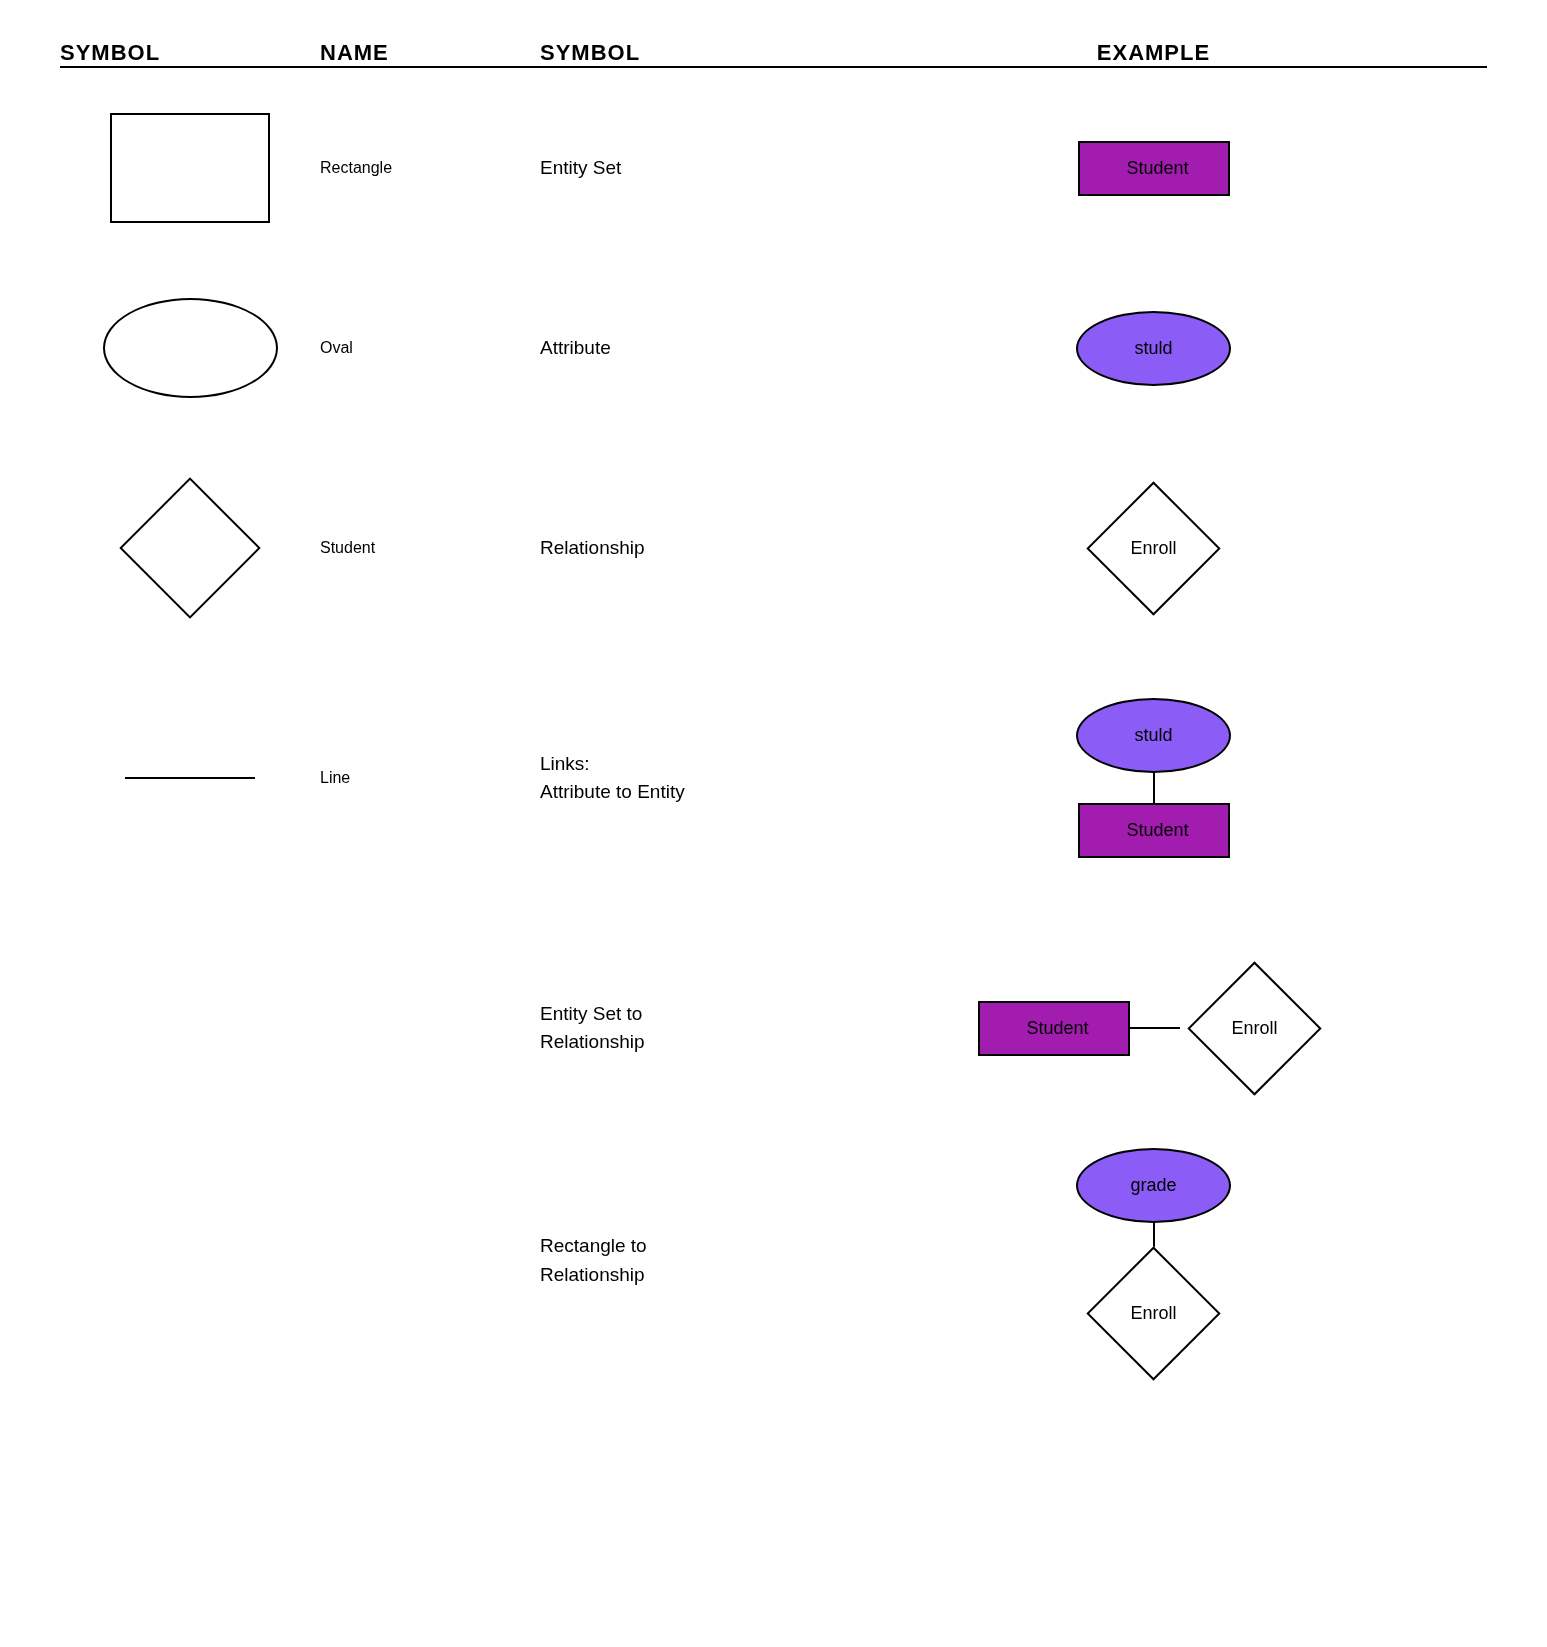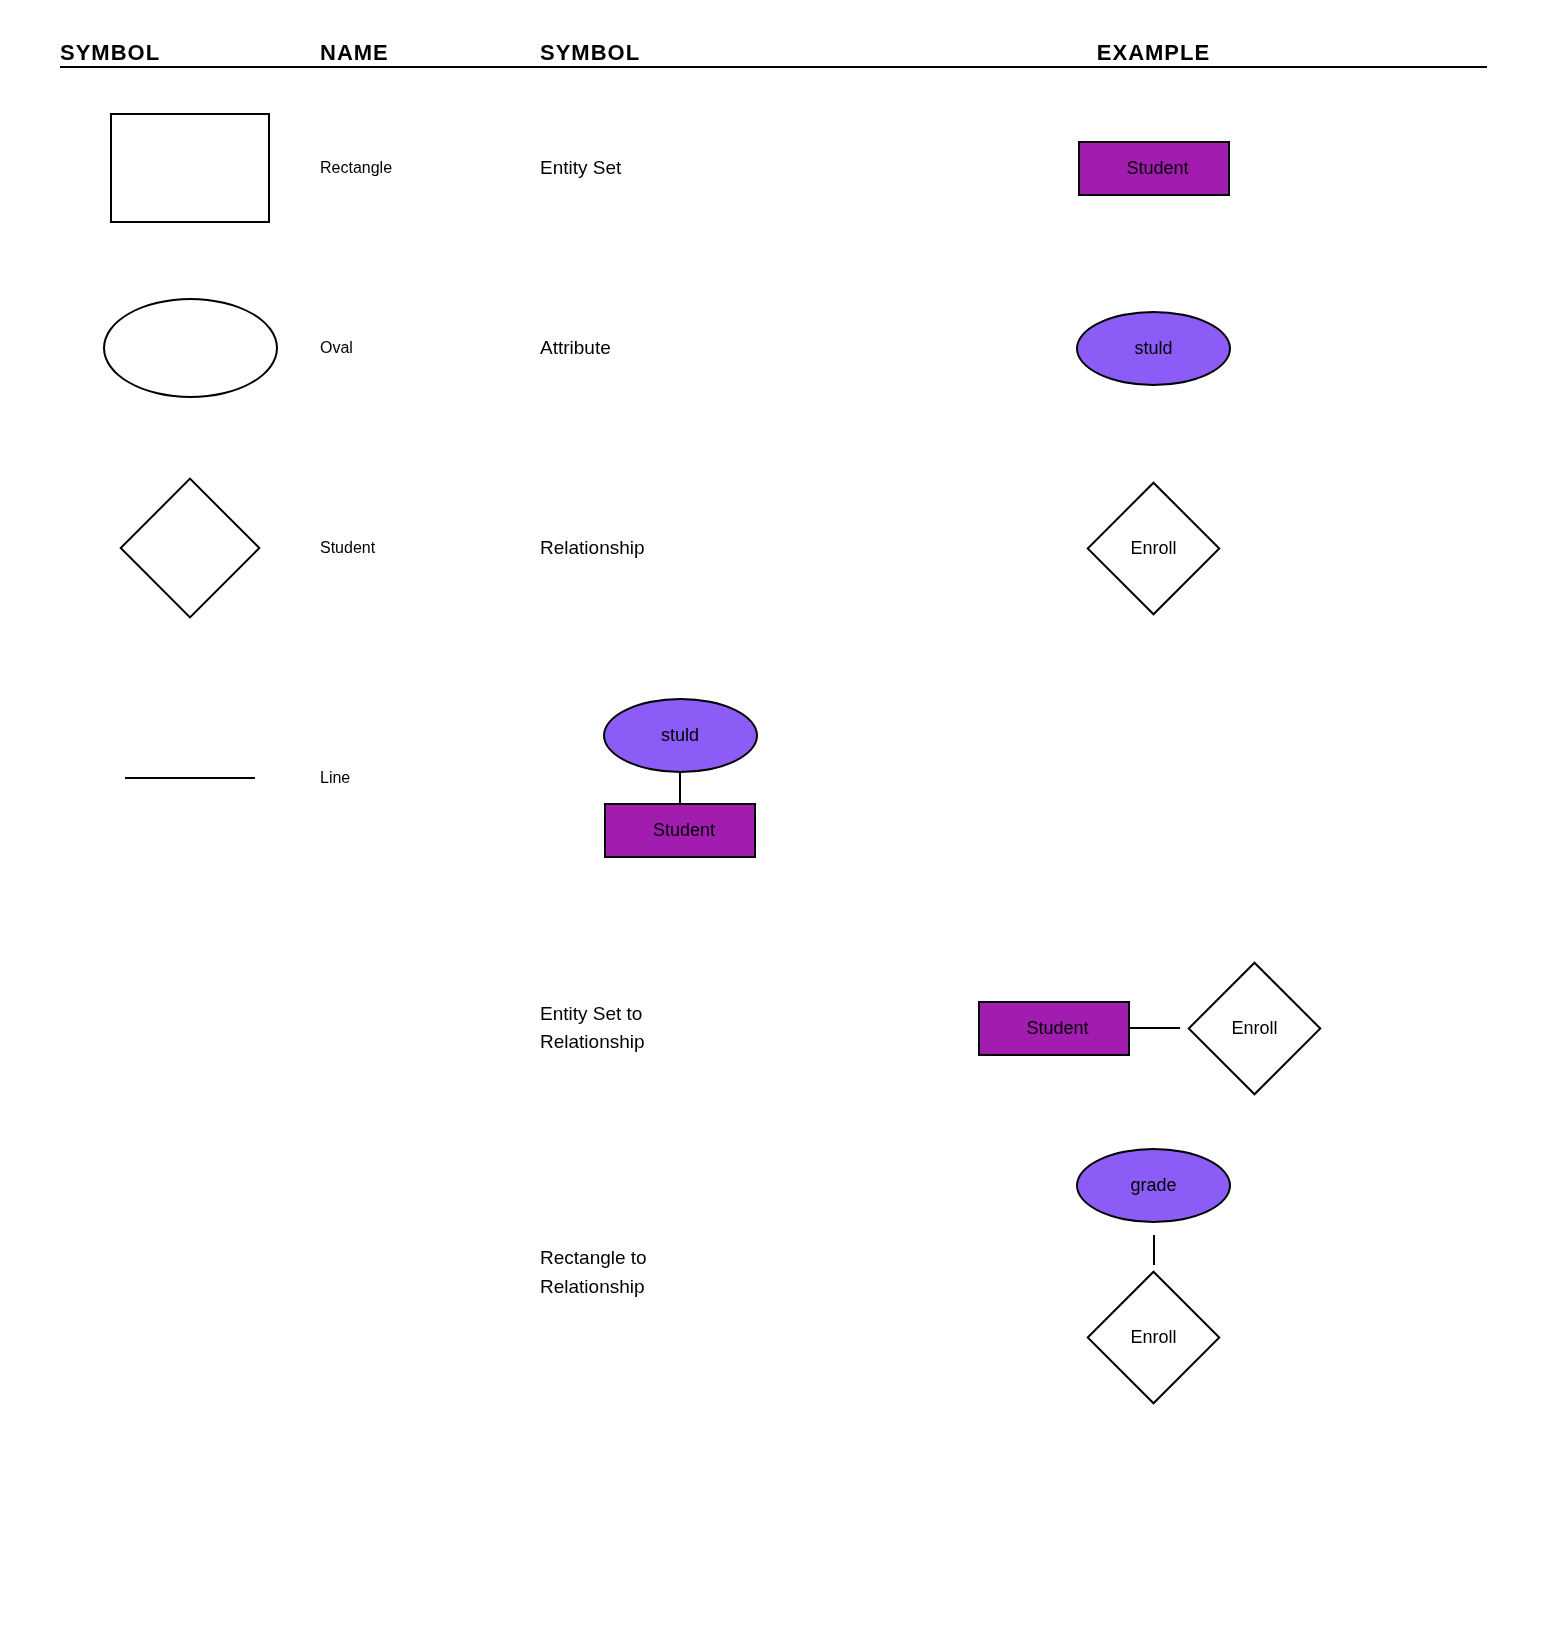--- a/index.html
+++ b/index.html
@@ -138,21 +138,21 @@
       width: 50px;
       height: 2px;
       background: #000;
     }
 
     
     .attr-rel-example {
       display: flex;
       flex-direction: column;
       align-items: center;
-      gap: 12px;
+      gap: 0;
     }
 
     
     .table-row-nosymbol {
       display: grid;
       grid-template-columns: 260px 220px 280px 1fr;
       align-items: center;
       margin-bottom: 40px;
       min-height: 160px;
     }
@@ -239,20 +239,26 @@
       <span class="large-diamond-label">Enroll</span>
     </div>
   </div>
 </div>
 
 <div class="table-row" style="min-height:200px;">
   <div class="symbol-cell">
     <div class="line-symbol"></div>
   </div>
   <div class="name-cell">Line</div>
+  <div class="meaning-cell">
+    <div class="meaning-multiline">
+      <div>Links:</div>
+      <div>Attribute to Entity</div>
+    </div>
+  </div>
   <div class="example-cell">
     <div class="line-example">
       <div class="ex-oval">
         <span>stuld</span>
       </div>
       <div class="line-connector"></div>
       <div class="ex-rect">
         <span>Student</span>
       </div>
     </div>

